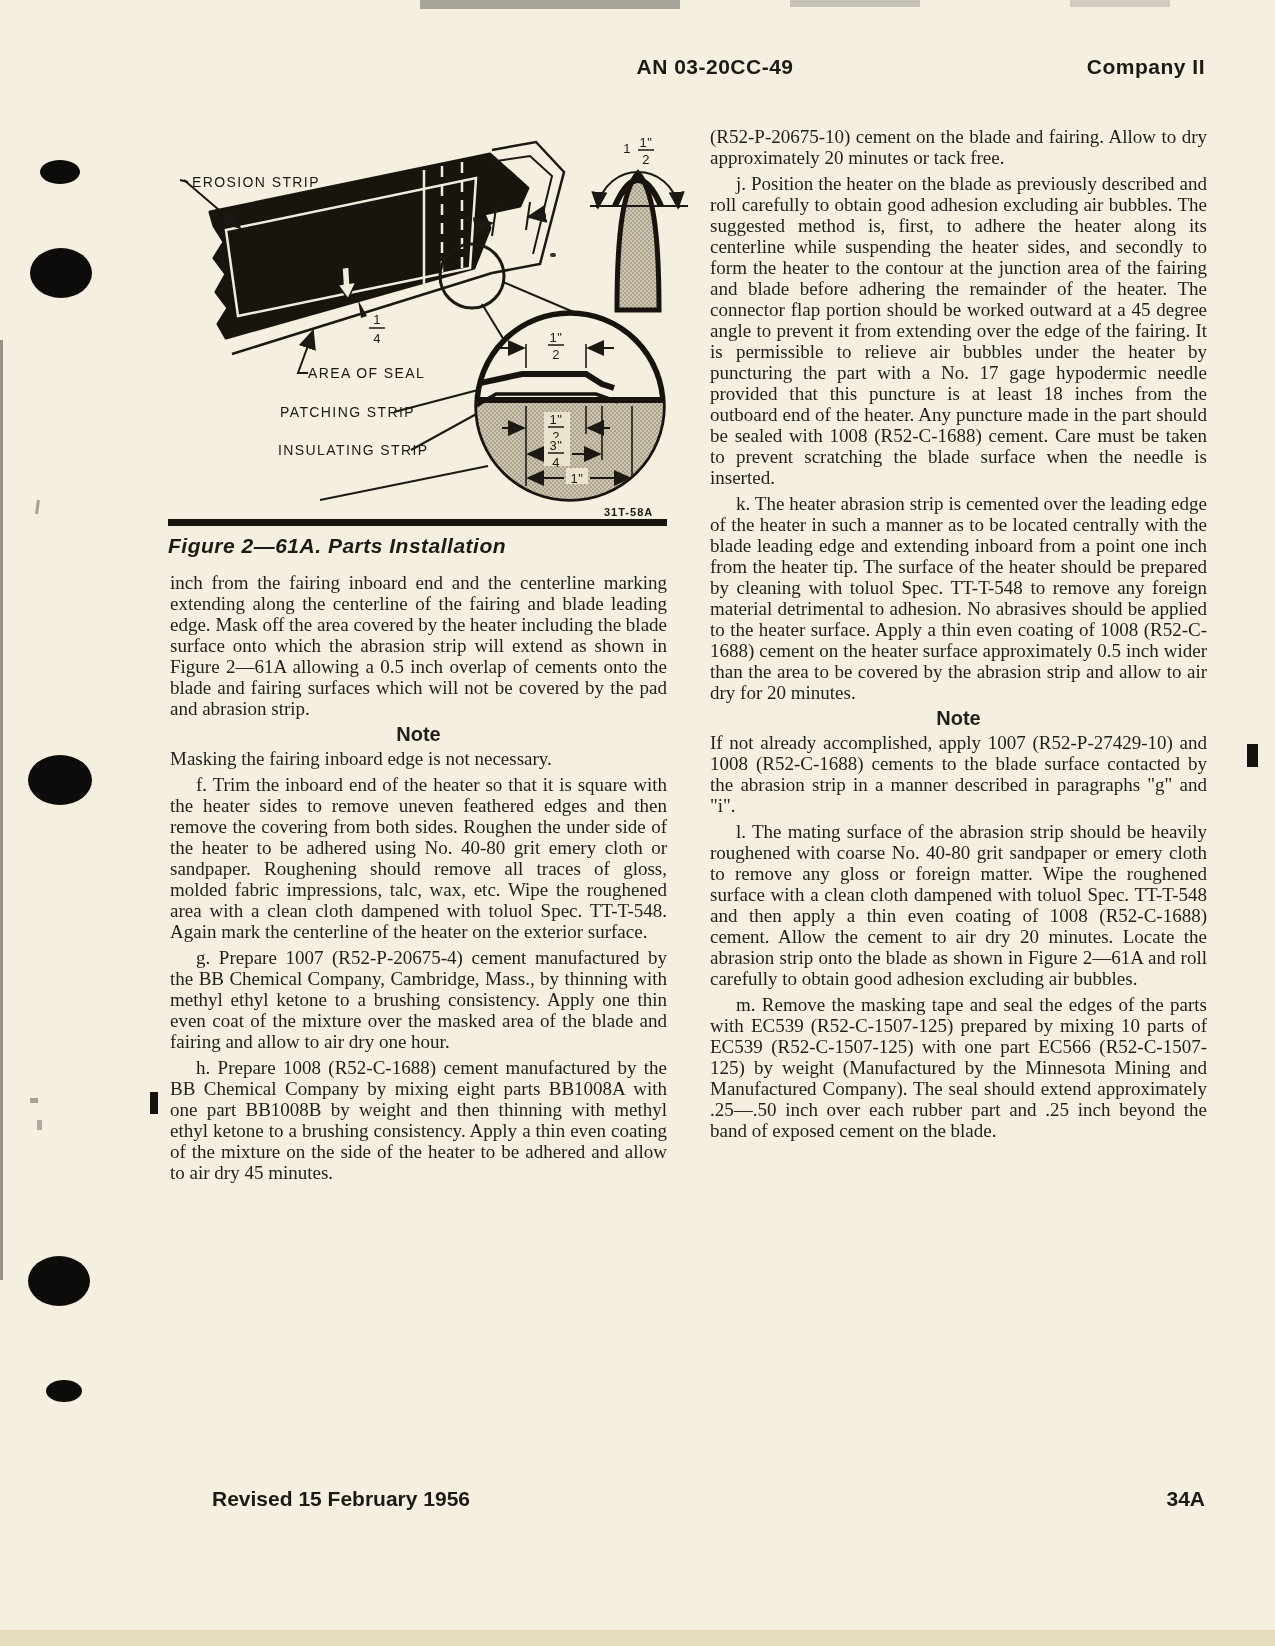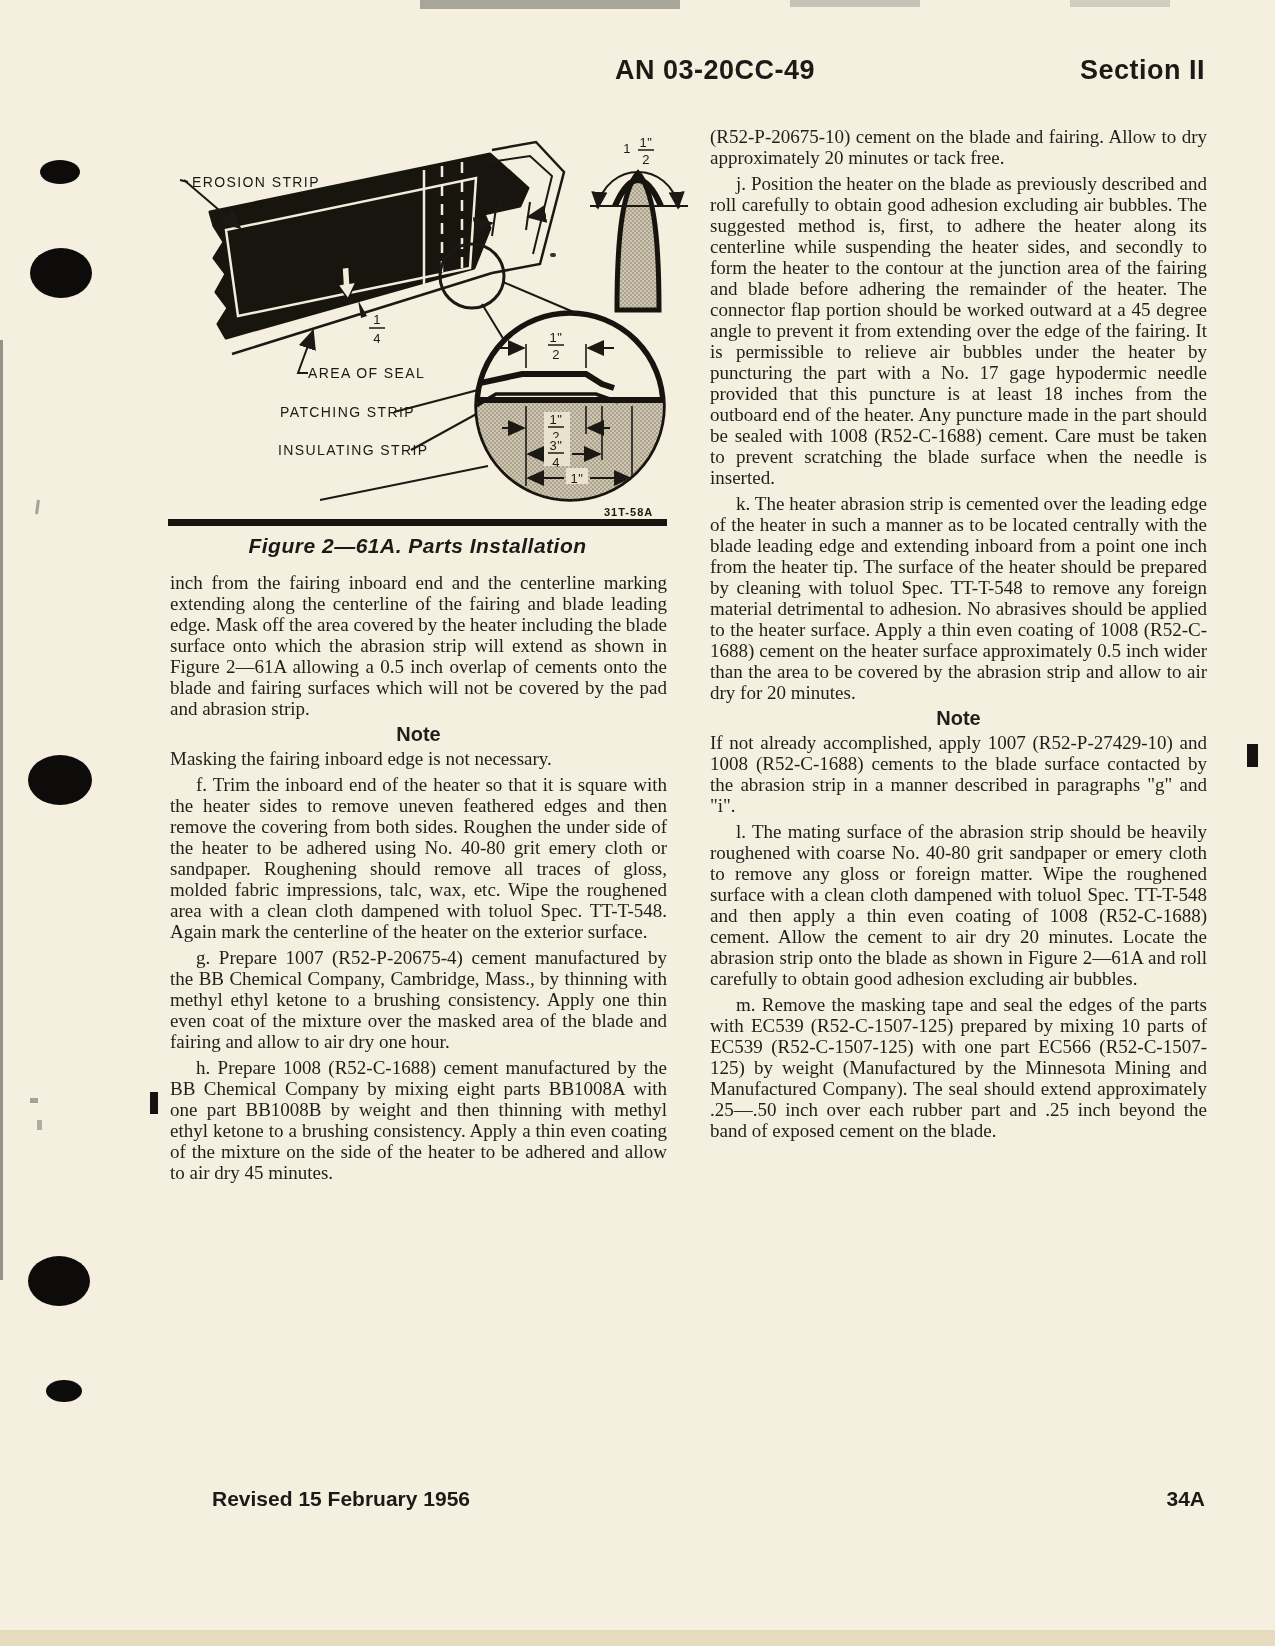--- a/index.html
+++ b/index.html
@@ -8,31 +8,31 @@
     background:#f4efde;overflow:hidden;
     font-family:"Liberation Serif", serif;color:#211e1b;
   }
   
   .smudge{position:absolute;background:#8f8c84;}
   .bottom-band{position:absolute;left:0;top:1630px;width:1275px;height:16px;background:#e6dcbd;}
   .edge-line{position:absolute;left:0;top:340px;width:3px;height:940px;background:#4a4640;opacity:.55;}
   .hole{position:absolute;background:#0e0c0a;border-radius:50%;}
   .mark{position:absolute;background:#15120f;}
   
-  .hdr{position:absolute;top:55px;font-family:"Liberation Sans",sans-serif;font-weight:bold;font-size:27px;color:#1c1a17;letter-spacing:.5px;}
+  .hdr{position:absolute;top:55px;font-family:"Liberation Sans",sans-serif;font-weight:bold;font-size:21px;color:#1c1a17;letter-spacing:.5px;}
   .hdr-center{left:170px;width:1035px;text-align:center;text-indent:55px;}
   .hdr-right{right:70px;}
   .ftr{position:absolute;top:1487px;font-family:"Liberation Sans",sans-serif;font-weight:bold;font-size:21px;color:#1c1a17;}
   .ftr-left{left:170px;margin-left:42px;}
   .ftr-right{right:70px;}
   
   .fig{position:absolute;left:140px;top:116px;width:560px;height:404px;}
   .fig-rule{position:absolute;left:168px;top:519px;width:499px;height:7px;background:#17140f;}
   .fig-caption{
-    position:absolute;left:168px;top:534px;width:499px;text-align:center;
+    position:absolute;left:168px;top:534px;width:499px;
     font-family:"Liberation Sans",sans-serif;font-weight:bold;font-style:italic;
     font-size:21px;color:#1c1a17;letter-spacing:.5px;
   }
   
   .col{position:absolute;width:497px;font-size:19px;line-height:21px;text-align:justify;}
   .col-left{left:170px;top:572px;}
   .col-right{left:710px;top:126px;}
   .col p{margin:0 0 5px 0;}
   .ind{text-indent:26px;}
   .jlast{text-align-last:justify;}
@@ -62,21 +62,21 @@
   <div class="hole" style="left:46px;top:1380px;width:36px;height:22px;"></div>
 
   <div class="mark" style="left:150px;top:1092px;width:8px;height:22px;"></div>
   <div class="mark" style="left:1247px;top:744px;width:11px;height:23px;"></div>
   <div class="mark" style="left:36px;top:500px;width:3px;height:14px;opacity:.35;transform:rotate(8deg);"></div>
   <div class="mark" style="left:30px;top:1098px;width:8px;height:5px;opacity:.35;"></div>
   <div class="mark" style="left:37px;top:1120px;width:5px;height:10px;opacity:.3;"></div>
   <div class="mark" style="left:550px;top:253px;width:6px;height:4px;opacity:.85;border-radius:2px;"></div>
 
   <div class="hdr hdr-center">AN 03-20CC-49</div>
-  <div class="hdr hdr-right">Section II</div>
+  <div class="hdr hdr-right">Company II</div>
 
   <svg class="fig" viewBox="0 0 560 404">
     <defs>
       <marker id="ah" markerWidth="11" markerHeight="9" refX="9" refY="4.5" orient="auto">
         <path d="M0,0 L10,4.5 L0,9 z" fill="#1c1915"></path>
       </marker>
       <pattern id="stip" width="4" height="4" patternUnits="userSpaceOnUse">
         <rect width="4" height="4" fill="#cfc7b0"></rect>
         <circle cx="1" cy="1" r="0.8" fill="#7e7668"></circle>
         <circle cx="3" cy="3" r="0.8" fill="#7e7668"></circle>

